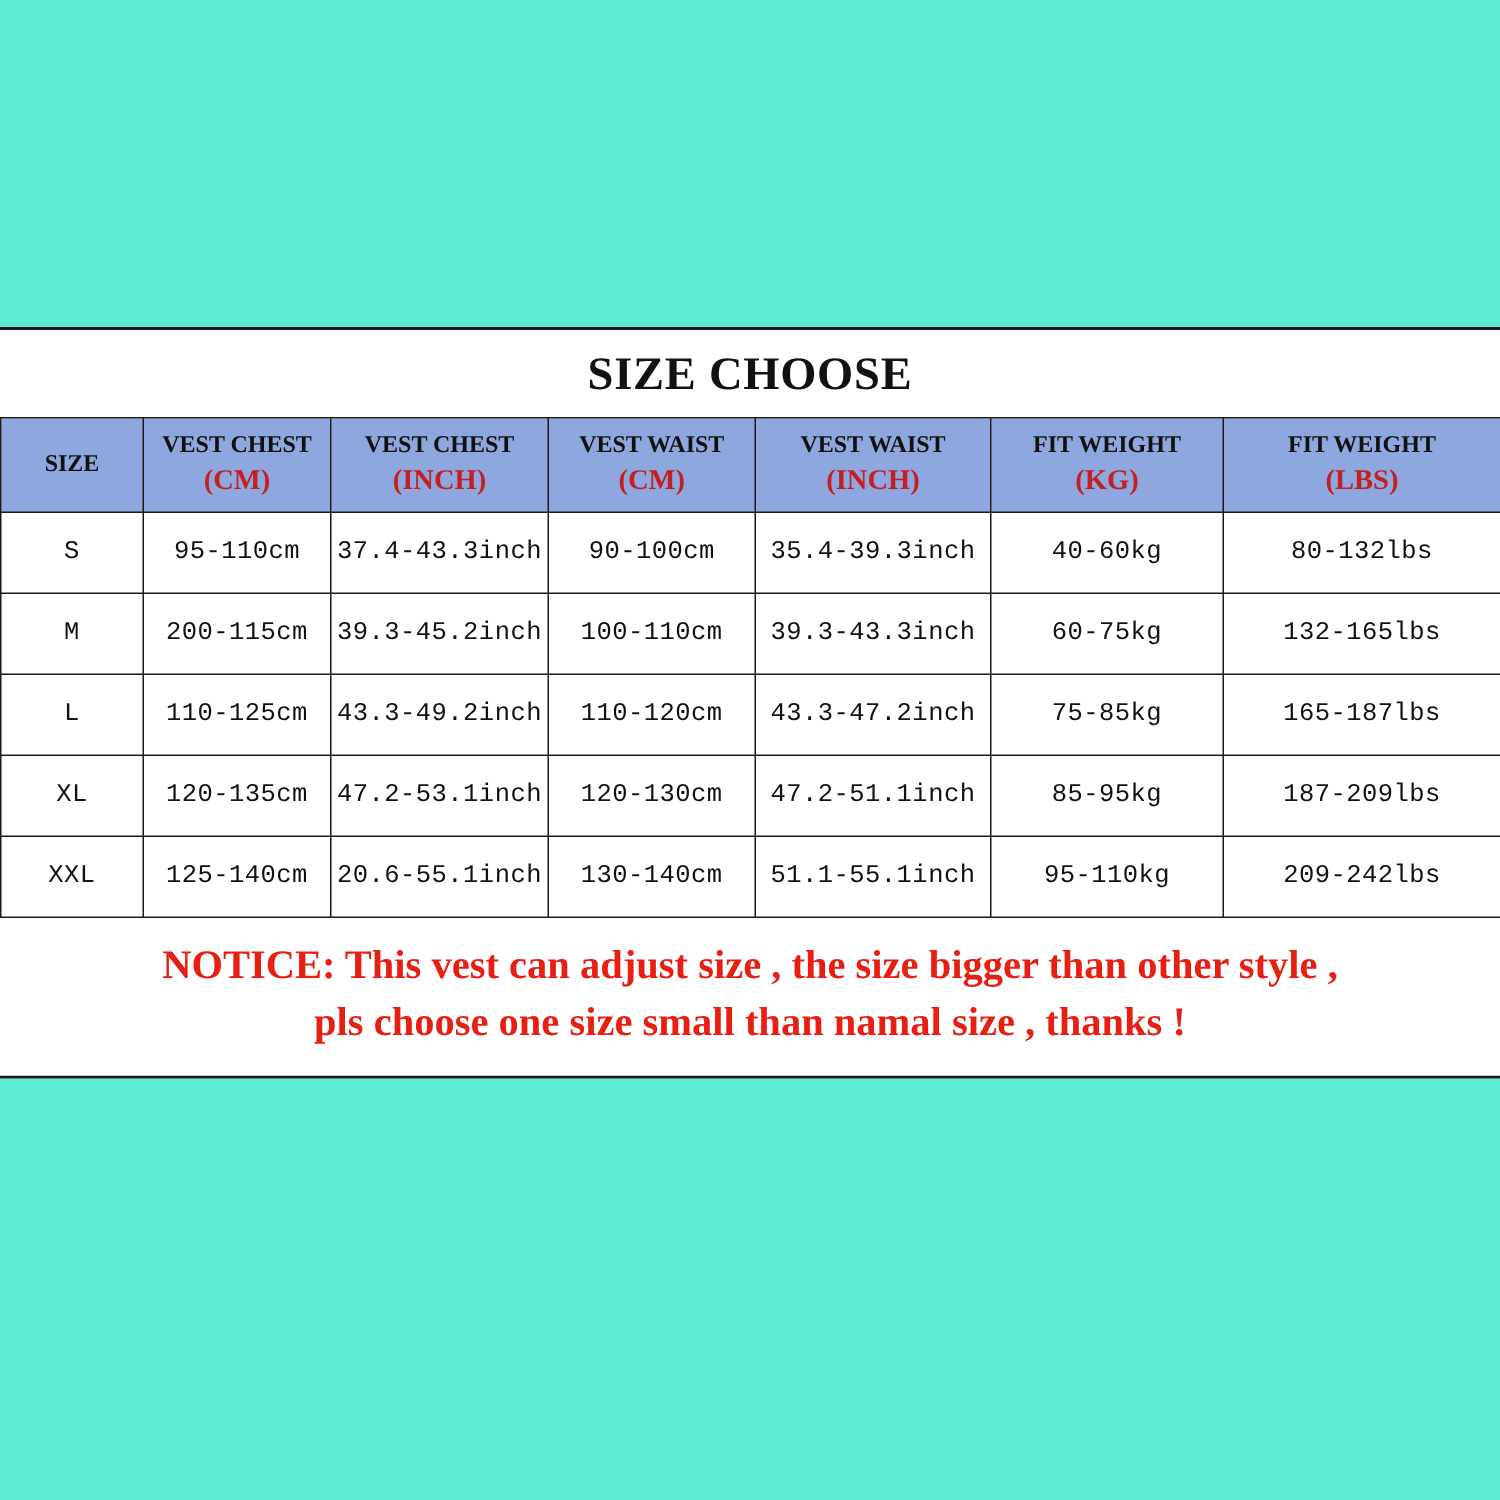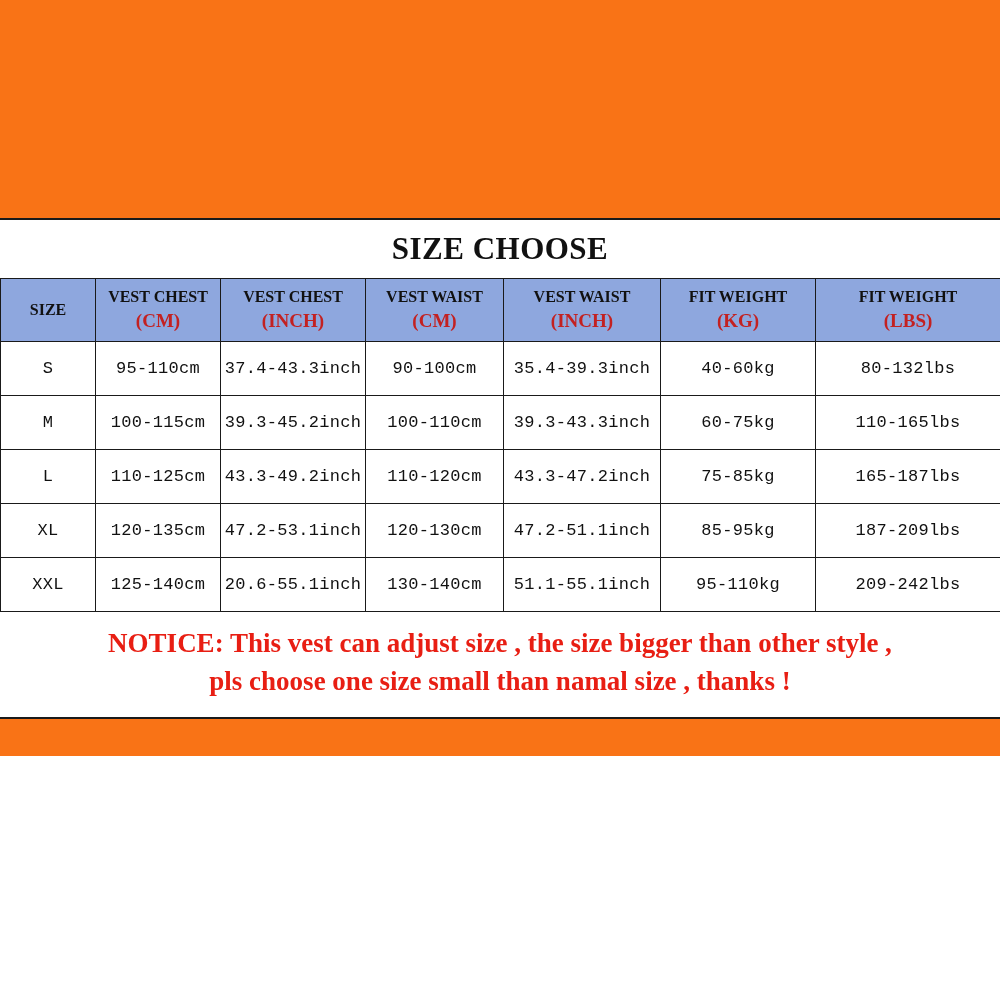--- a/index.html
+++ b/index.html
@@ -6,22 +6,22 @@
     margin: 0;
     padding: 0;
     width: 1000px;
     height: 1000px;
     background: #ffffff;
     font-family: "Liberation Serif", serif;
   }
   #page {
     position: relative;
     width: 1000px;
-    height: 756px;
-    background: #f97316;
+    height: 1000px;
+    background: #5eead4;
     overflow: hidden;
     text-decoration: underline;
   }
   .chart-wrap {
     position: absolute;
     left: 0px;
     top: 218px;
     width: 1000px;
     box-sizing: border-box;
     border-top: 2px solid #1a1a1a;
@@ -161,26 +161,26 @@
           <td class="col-size">S</td>
           <td>95-110cm</td>
           <td>37.4-43.3inch</td>
           <td>90-100cm</td>
           <td>35.4-39.3inch</td>
           <td>40-60kg</td>
           <td>80-132lbs</td>
         </tr>
         <tr>
           <td class="col-size">M</td>
-          <td>100-115cm</td>
+          <td>200-115cm</td>
           <td>39.3-45.2inch</td>
           <td>100-110cm</td>
           <td>39.3-43.3inch</td>
           <td>60-75kg</td>
-          <td>110-165lbs</td>
+          <td>132-165lbs</td>
         </tr>
         <tr>
           <td class="col-size">L</td>
           <td>110-125cm</td>
           <td>43.3-49.2inch</td>
           <td>110-120cm</td>
           <td>43.3-47.2inch</td>
           <td>75-85kg</td>
           <td>165-187lbs</td>
         </tr>

